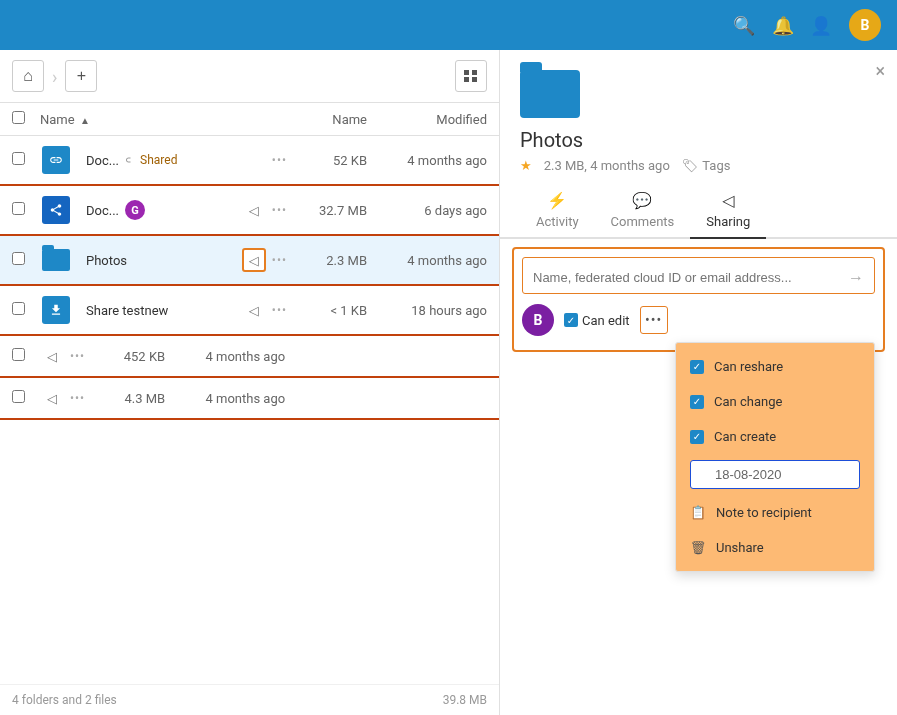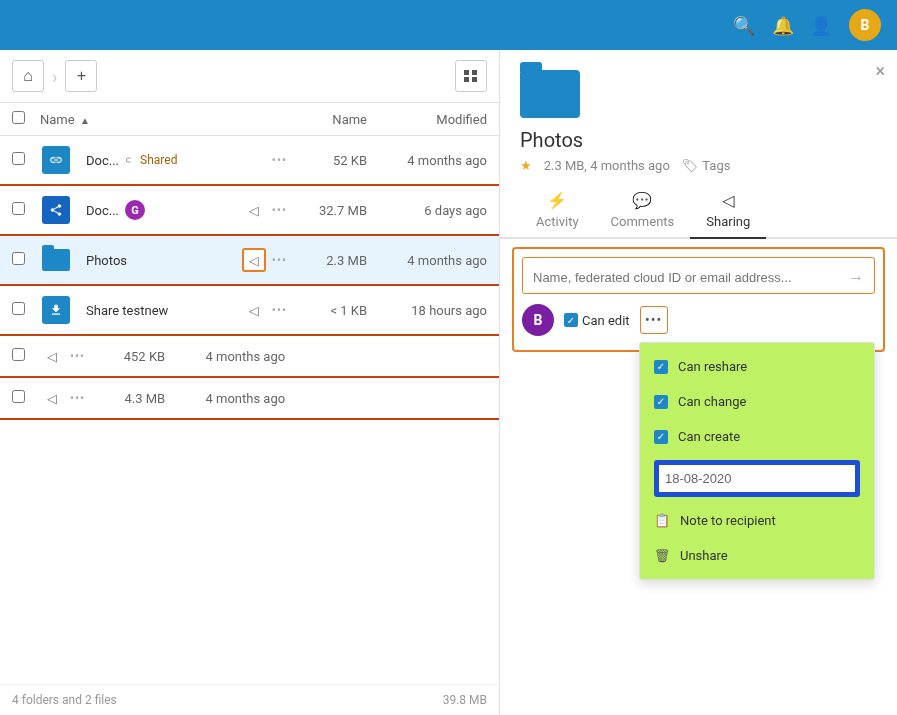--- a/index.html
+++ b/index.html
@@ -400,26 +400,26 @@
       font-size: 14px;
       color: #555;
       letter-spacing: 1px;
     }
 
     
     .dropdown-menu {
       position: absolute;
       top: 44px;
       right: 0;
-      background: #bef264;
+      background: #fdba74;
       border: 1px solid #e0e0e0;
       border-radius: 3px;
       box-shadow: 0 4px 12px rgba(0,0,0,0.15);
       z-index: 100;
-      width: 236px;
+      width: 200px;
       padding: 6px 0;
     }
     .dropdown-item {
       display: flex;
       align-items: center;
       gap: 10px;
       padding: 10px 14px;
       cursor: pointer;
       font-size: 13px;
       color: #333;
@@ -445,23 +445,23 @@
       color: #555;
       font-size: 13px;
     }
 
     
     .date-input-row {
       padding: 6px 14px;
     }
     .date-input {
       width: 100%;
-      border: 5px solid #1d4ed8;
+      border: 1px solid #1d4ed8;
       border-radius: 3px;
-      padding: 6px 6px;
+      padding: 6px 24px;
       font-size: 13px;
       color: #666;
       outline: none;
     }
 
     
     .sharing-wrapper {
       border: 2px solid #e67e22;
       border-radius: 4px;
       margin: 8px 12px;

